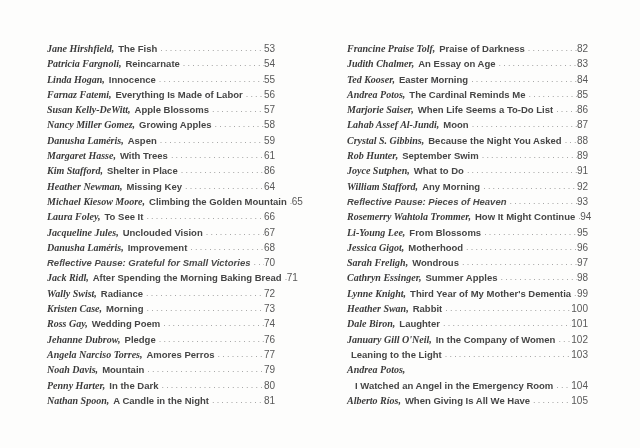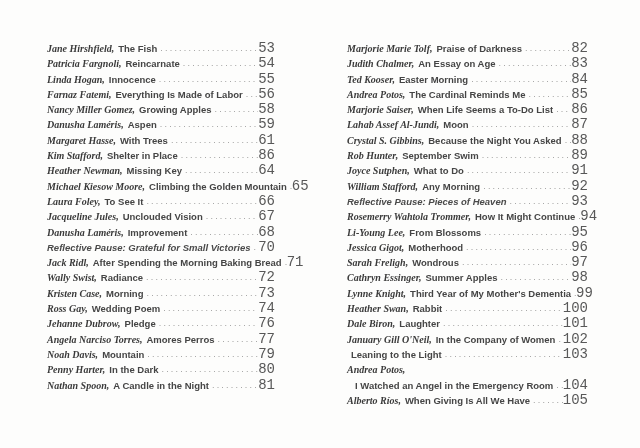--- a/index.html
+++ b/index.html
@@ -62,22 +62,22 @@
     padding: 0 2px 0 3px;
     color: #9a9a9a;
     font-size: 9px;
   }
   .leader::after {
     content: "....................................................................";
     letter-spacing: 2.2px;
   }
   .page {
     flex: 0 0 auto;
-    font-family: Liberation Mono, monospace;
-    font-size: 14px;
+    font-family: Liberation Sans, sans-serif;
+    font-size: 10px;
     color: #585858;
     text-align: right;
   }
 </style>
 </head>
 <body>
 
 <div class="spread">
   <div class="col left" id="col-left">
       <div class="row">
@@ -98,20 +98,26 @@
         <span class="leader"></span>
         <span class="page">55</span>
       </div>
       <div class="row">
         <span class="author">Farnaz Fatemi,</span>
         <span class="title">Everything Is Made of Labor</span>
         <span class="leader"></span>
         <span class="page">56</span>
       </div>
       <div class="row">
+        <span class="author">Susan Kelly-DeWitt,</span>
+        <span class="title">Apple Blossoms</span>
+        <span class="leader"></span>
+        <span class="page">57</span>
+      </div>
+      <div class="row">
         <span class="author">Nancy Miller Gomez,</span>
         <span class="title">Growing Apples</span>
         <span class="leader"></span>
         <span class="page">58</span>
       </div>
       <div class="row">
         <span class="author">Danusha Laméris,</span>
         <span class="title">Aspen</span>
         <span class="leader"></span>
         <span class="page">59</span>
@@ -213,21 +219,21 @@
       </div>
       <div class="row">
         <span class="author">Nathan Spoon,</span>
         <span class="title">A Candle in the Night</span>
         <span class="leader"></span>
         <span class="page">81</span>
       </div>
     </div>
   <div class="col right" id="col-right">
       <div class="row">
-        <span class="author">Marjorie Marie Tolf,</span>
+        <span class="author">Francine Praise Tolf,</span>
         <span class="title">Praise of Darkness</span>
         <span class="leader"></span>
         <span class="page">82</span>
       </div>
       <div class="row">
         <span class="author">Judith Chalmer,</span>
         <span class="title">An Essay on Age</span>
         <span class="leader"></span>
         <span class="page">83</span>
       </div>

